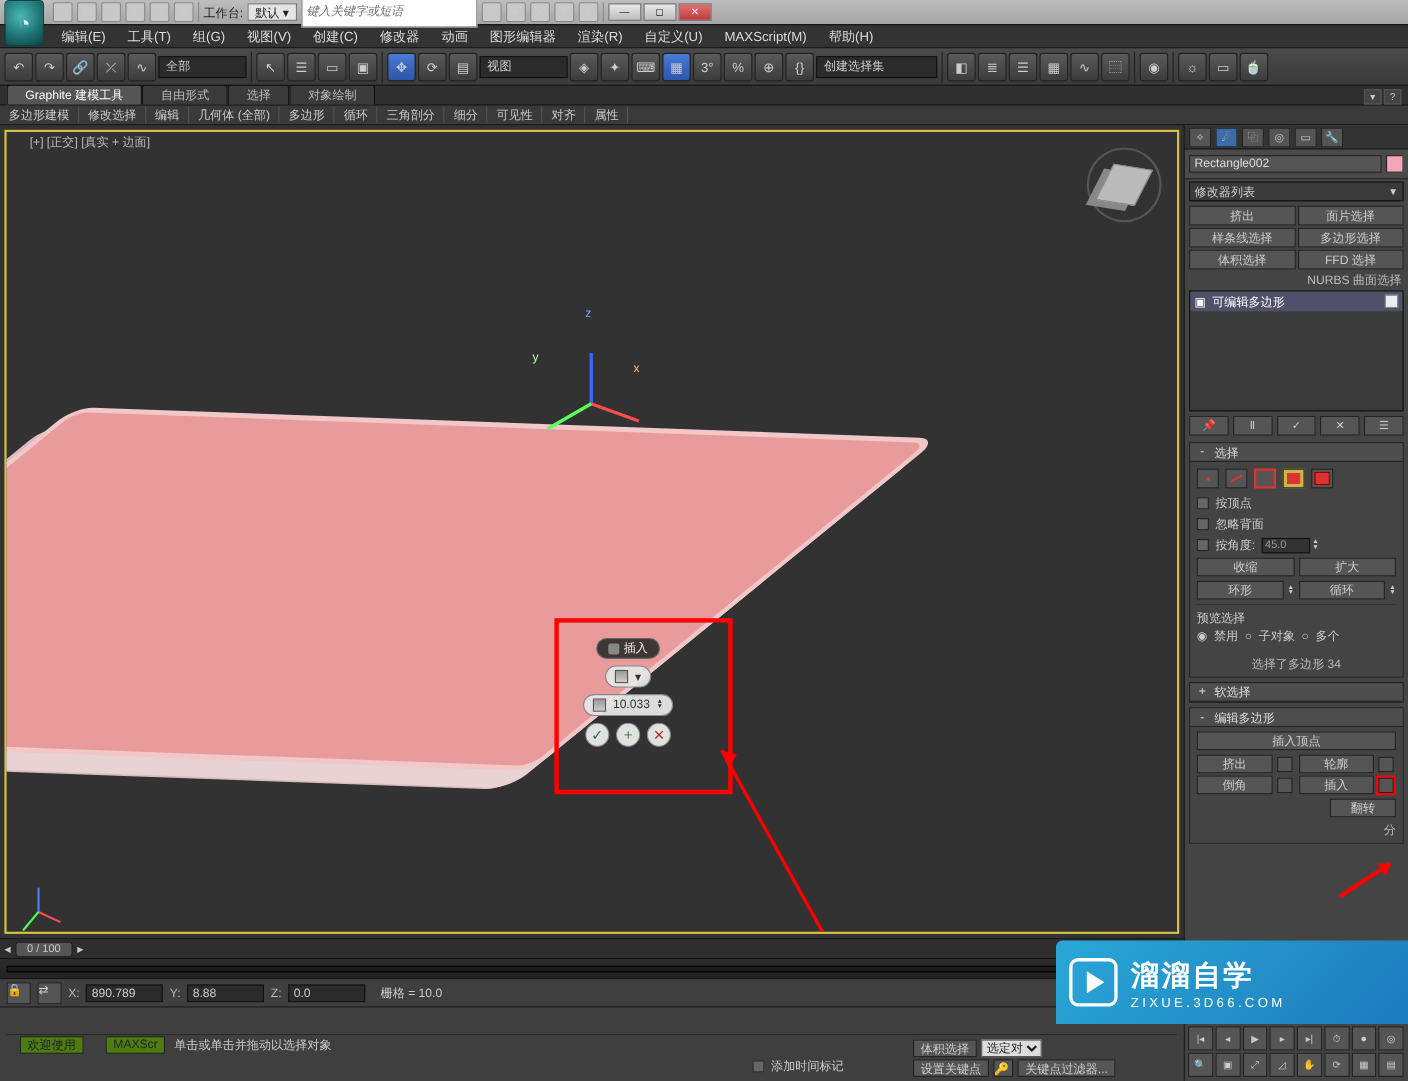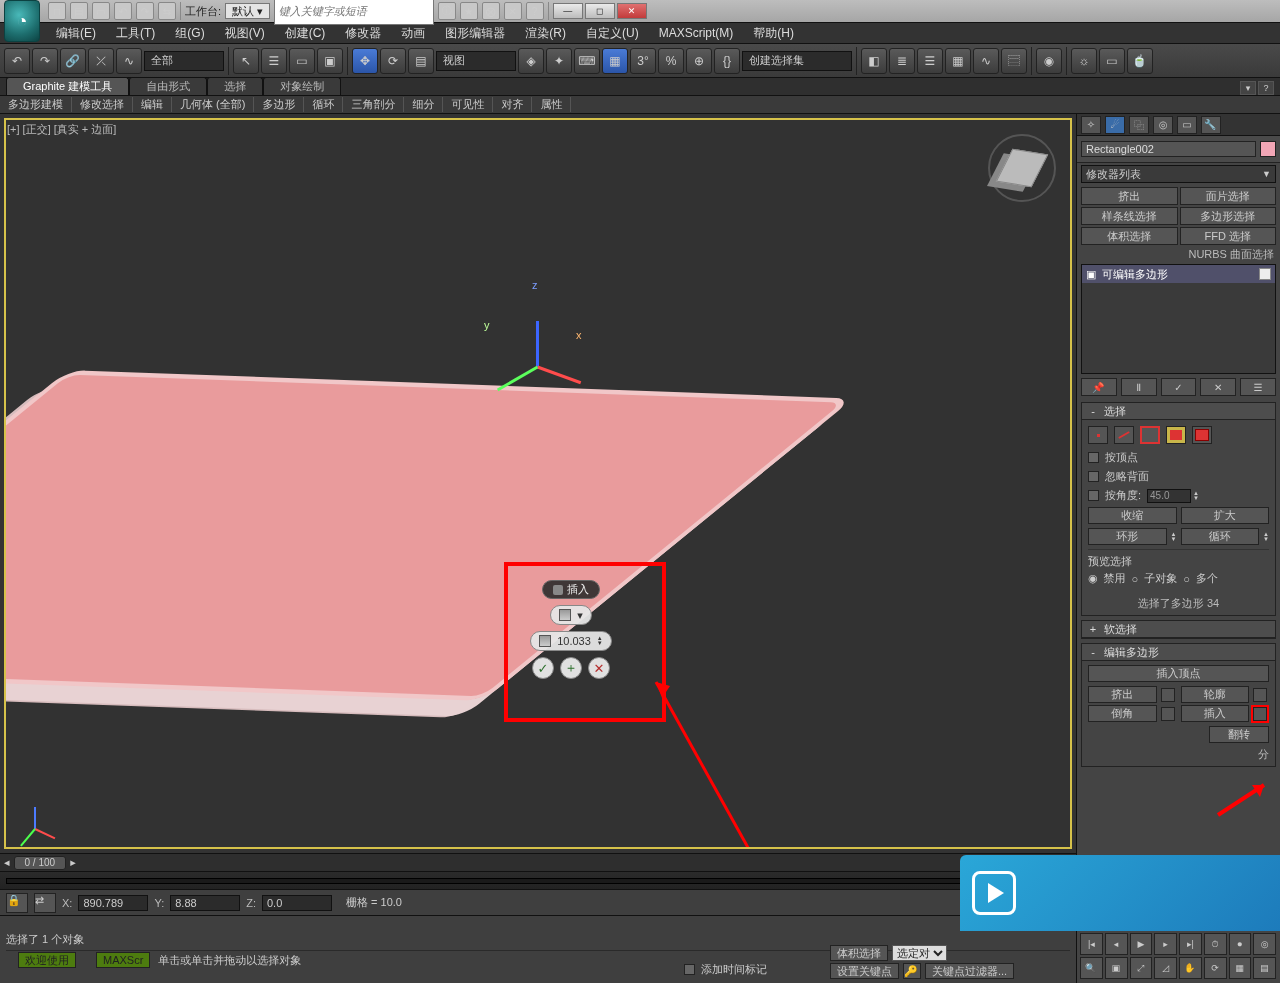--- a/index.html
+++ b/index.html
@@ -73,21 +73,21 @@
   right:204px;
   bottom:130px;
   background:#333;
 }
 .viewport {
   position:absolute; inset:4px;
   background:#323232;
   border:2px solid #d6c24a;
   overflow:hidden;
 }
-.vp-label { position:absolute; top:2px; left:1px; font-size:11px; color:#bbb;}
+.vp-label { position:absolute; top:2px; left:21px; font-size:11px; color:#bbb;}
 .axis-wc { position:absolute; left:10px; bottom:10px; width:40px; height:40px;}
 .axis-wc .ax { position:absolute; width:2px; height:22px; transform-origin:bottom center; left:18px; bottom:8px;}
 .axis-wc .ax.z { background:#4c7bff; }
 .axis-wc .ax.x { background:#ff4c4c; transform:rotate(115deg);}
 .axis-wc .ax.y { background:#4cff4c; transform:rotate(-140deg);}
 .viewcube { position:absolute; top:18px; right:18px; width:60px; height:60px; display:flex; align-items:center; justify-content:center; }
 .viewcube .cube { width:36px; height:36px; background:#bbb; transform:rotate(15deg) skew(-12deg,-6deg); border:1px solid #888; box-shadow: -6px 6px 0 #888;}
 .viewcube-ring{position:absolute;inset:-4px;border:2px solid #555;border-radius:50%;}
 
 .slab-wrap { position:absolute; left:0; top:250px; width:100%; transform:none;}
@@ -557,23 +557,20 @@
     <span class="lab">X:</span>
       <input value="890.789" style="">
     <span class="lab">Y:</span>
       <input value="8.88" style="">
     <span class="lab">Z:</span>
       <input value="0.0" style="">
     <span class="gridtxt">栅格 = 10.0</span>
   </div>
 
   <div class="status">
-    <div class="status-row1">
-      <span>选择了 1 个对象</span>
-    </div>
     <div class="status-row2">
       <div class="pill">欢迎使用</div>
       <div class="pill">MAXScr</div>
       <span>单击或单击并拖动以选择对象</span>
     </div>
   </div>
 </div>
 
 <div class="addtime">
   <span class="chk"></span>
@@ -606,13 +603,17 @@
   <div>⤢</div>
   <div>◿</div>
   <div>✋</div>
   <div>⟳</div>
   <div>▦</div>
   <div>▤</div>
 </div>
 
 <div class="watermark">
   <div class="play"></div>
+  <div>
+    <div class="big">溜溜自学</div>
+    <div class="small">ZIXUE.3D66.COM</div>
+  </div>
 </div>
 
 </body></html>

